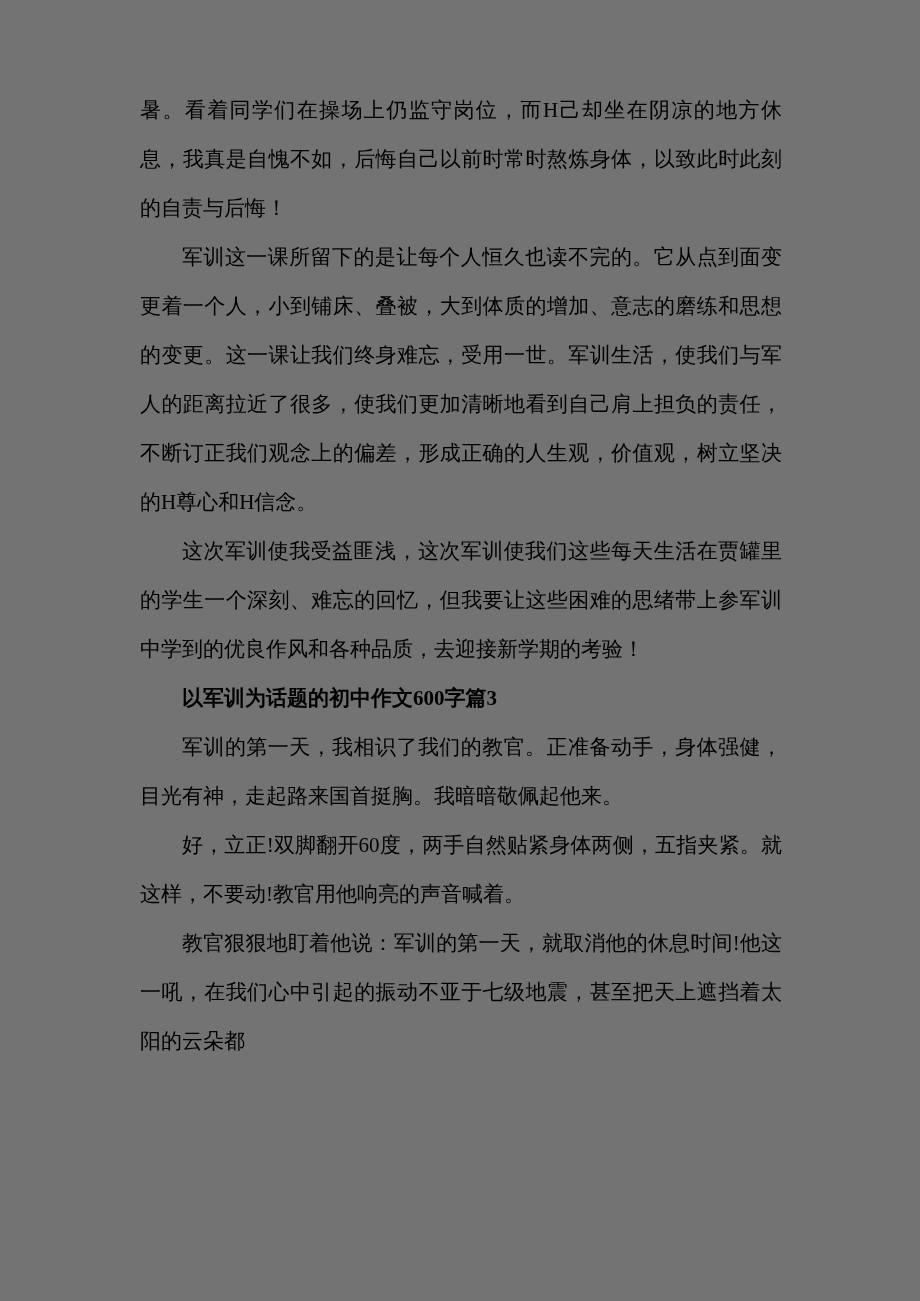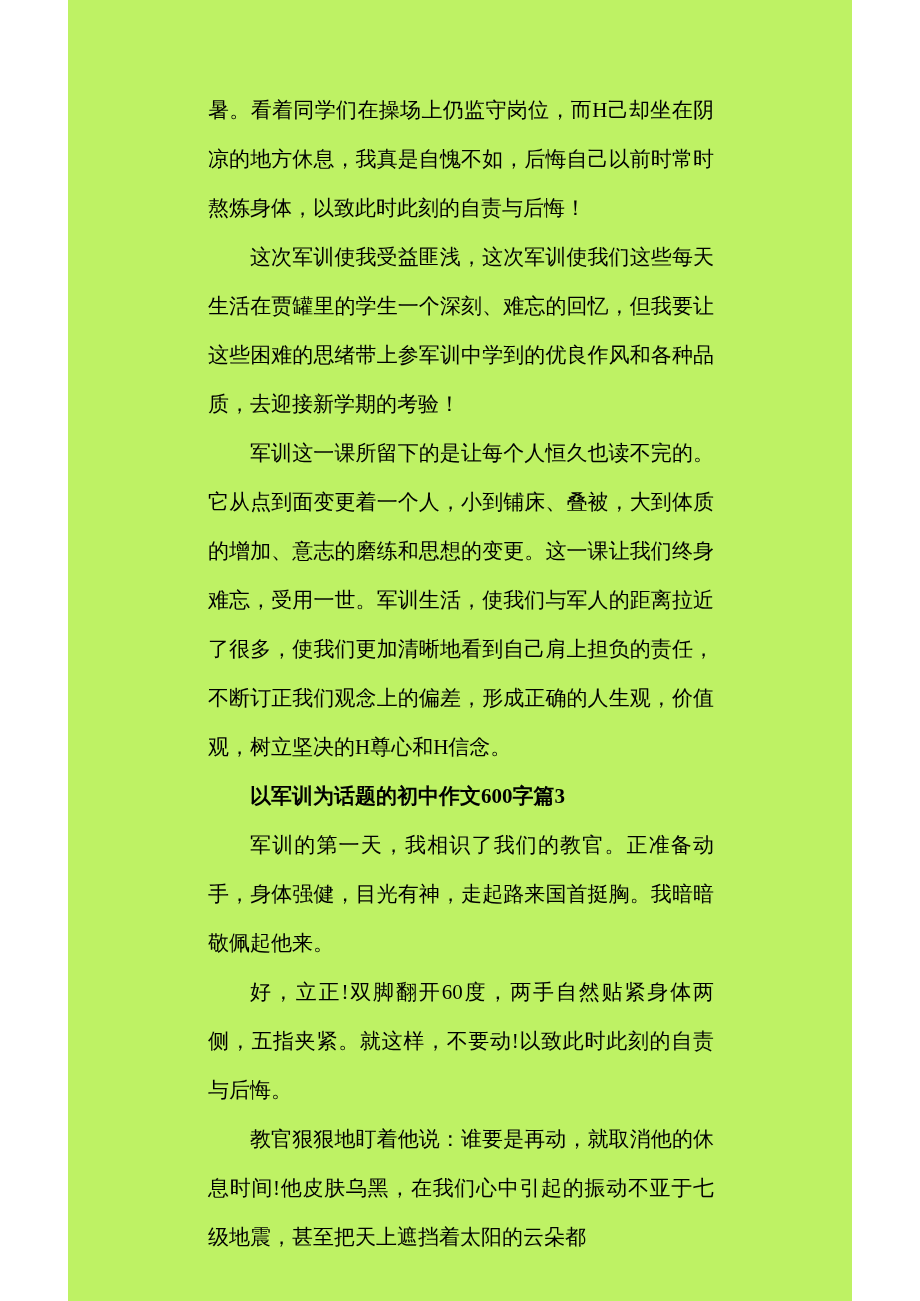--- a/index.html
+++ b/index.html
@@ -2,24 +2,24 @@
 <html><head>
 <meta charset="utf-8">
 <style>
   html, body {
     margin: 0;
     padding: 0;
     background: #ffffff;
   }
   .page {
     position: relative;
-    width: 784px;
+    width: 920px;
     height: 1301px;
     margin: 0 auto;
-    background: #bef264;
+    background: #737373;
     box-sizing: border-box;
     padding: 86px 138px 0 140px;
     overflow: hidden;
     color: #000000;
     font-family: "Liberation Serif", "DejaVu Serif", serif;
     font-size: 21px;
     line-height: 49px;
   }
   .doc-body p {
     margin: 0;
@@ -36,20 +36,20 @@
     font-weight: bold;
   }
 </style>
 </head>
 <body>
 
 <div class="page">
   <main class="doc-body">
 
   <p class="">暑。看着同学们在操场上仍监守岗位，而H己却坐在阴凉的地方休息，我真是自愧不如，后悔自己以前时常时熬炼身体，以致此时此刻的自责与后悔！</p>
+      <p class="indent ">军训这一课所留下的是让每个人恒久也读不完的。它从点到面变更着一个人，小到铺床、叠被，大到体质的增加、意志的磨练和思想的变更。这一课让我们终身难忘，受用一世。军训生活，使我们与军人的距离拉近了很多，使我们更加清晰地看到自己肩上担负的责任，不断订正我们观念上的偏差，形成正确的人生观，价值观，树立坚决的H尊心和H信念。</p>
       <p class="indent ">这次军训使我受益匪浅，这次军训使我们这些每天生活在贾罐里的学生一个深刻、难忘的回忆，但我要让这些困难的思绪带上参军训中学到的优良作风和各种品质，去迎接新学期的考验！</p>
-      <p class="indent ">军训这一课所留下的是让每个人恒久也读不完的。它从点到面变更着一个人，小到铺床、叠被，大到体质的增加、意志的磨练和思想的变更。这一课让我们终身难忘，受用一世。军训生活，使我们与军人的距离拉近了很多，使我们更加清晰地看到自己肩上担负的责任，不断订正我们观念上的偏差，形成正确的人生观，价值观，树立坚决的H尊心和H信念。</p>
       <p class="indent heading">以军训为话题的初中作文600字篇3</p>
       <p class="indent ">军训的第一天，我相识了我们的教官。正准备动手，身体强健，目光有神，走起路来国首挺胸。我暗暗敬佩起他来。</p>
-      <p class="indent ">好，立正!双脚翻开60度，两手自然贴紧身体两侧，五指夹紧。就这样，不要动!以致此时此刻的自责与后悔。</p>
-      <p class="indent ">教官狠狠地盯着他说：谁要是再动，就取消他的休息时间!他皮肤乌黑，在我们心中引起的振动不亚于七级地震，甚至把天上遮挡着太阳的云朵都</p>
+      <p class="indent ">好，立正!双脚翻开60度，两手自然贴紧身体两侧，五指夹紧。就这样，不要动!教官用他响亮的声音喊着。</p>
+      <p class="indent ">教官狠狠地盯着他说：军训的第一天，就取消他的休息时间!他这一吼，在我们心中引起的振动不亚于七级地震，甚至把天上遮挡着太阳的云朵都</p>
     </main>
 </div>
 
 </body></html>

